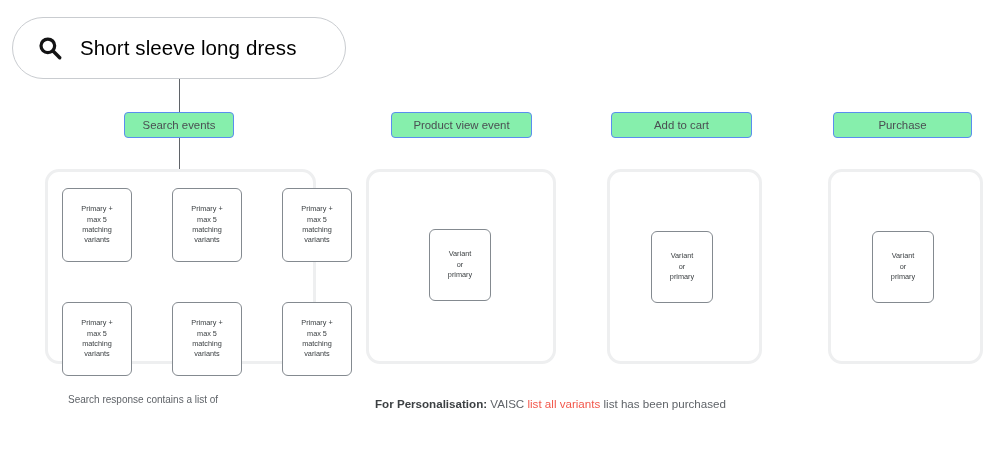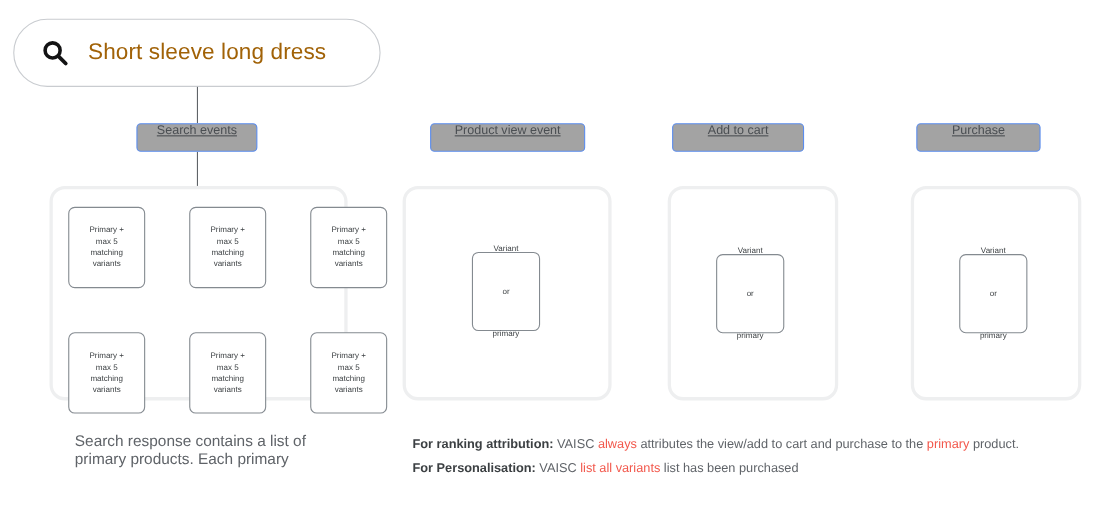--- a/index.html
+++ b/index.html
@@ -35,46 +35,45 @@
   }
   #search-bar .mag {
     width: 26px;
     height: 26px;
     flex: 0 0 auto;
     display: block;
   }
   #search-bar .query {
     margin-left: 17px;
     font-size: 20.5px;
-    color: #a16207;
+    color: #000000;
     letter-spacing: 0.1px;
     white-space: nowrap;
   }
 
   
   .connector {
     background: #5f6368;
     width: 1.3px;
   }
 
   
   .pill {
     box-sizing: border-box;
     height: 26px;
     border: 1.3px solid #5b8dee;
     border-radius: 4px;
-    background: #a3a3a3;
+    background: #86efac;
     display: flex;
-    align-items: flex-start;
+    align-items: center;
     justify-content: center;
     font-size: 11.4px;
     color: #4a4e52;
     z-index: 3;
     white-space: nowrap;
-    text-decoration: underline;
   }
 
   
   .panel {
     box-sizing: border-box;
     border: 3px solid #eeeff0;
     border-radius: 14px;
     background: #ffffff;
   }
 
@@ -104,29 +103,28 @@
     grid-template-columns: repeat(3, 70px);
     grid-template-rows: repeat(2, 74px);
     column-gap: 14px;
     row-gap: 19px;
     gap: 40px;
   }
 
   .variant-card {
     width: 62px;
     height: 72px;
-    gap: 28px;
   }
 
   
   #search-caption {
     left: 68px;
     top: 392px;
     width: 260px;
-    font-size: 14px;
+    font-size: 10px;
     line-height: 16.6px;
     color: #5f6368;
   }
   #search-caption span { display: block; white-space: nowrap; }
 
   #notes {
     left: 375px;
     top: 393px;
     width: 612px;
     font-size: 11.6px;
@@ -150,24 +148,24 @@
 
 <div class="abs connector" style="left:178.5px; top:79px; height:33px;"></div>
 <div class="abs connector" style="left:178.5px; top:138px; height:31px;"></div>
 
 <div class="abs pill" style="left:124px; top:112px; width:110px;">
   <span>Search events</span>
 </div>
 <div class="abs pill" style="left:391px; top:112px; width:141px;">
   <span>Product view event</span>
 </div>
-<div class="abs pill" style="left:611px; top:112px; width:120px;">
+<div class="abs pill" style="left:611px; top:112px; width:141px;">
   <span>Add to cart</span>
 </div>
-<div class="abs pill" style="left:833px; top:112px; width:113px;">
+<div class="abs pill" style="left:833px; top:112px; width:139px;">
   <span>Purchase</span>
 </div>
 
 <div class="abs panel" style="left:45px; top:169px; width:271px; height:195px;"></div>
 
 <div class="abs" id="search-grid">
   <div class="pcard">
     <span>Primary +</span>
     <span>max 5</span>
     <span>matching</span>
@@ -221,19 +219,17 @@
 
 <div class="abs panel" style="left:828px; top:169px; width:155px; height:195px;"></div>
 <div class="abs pcard variant-card" style="left:872px; top:231px;">
   <span>Variant</span>
   <span>or</span>
   <span>primary</span>
 </div>
 
 <div class="abs" id="search-caption">
   <span>Search response contains a list of</span>
-  <span>primary products. Each primary</span>
 </div>
 
 <div class="abs" id="notes">
-  <div class="note-line"><b>For ranking attribution:</b><span> VAISC </span><span class="hl">always</span><span> attributes the view/add to cart and purchase to the </span><span class="hl">primary</span><span> product.</span></div>
   <div class="note-line"><b>For Personalisation:</b><span> VAISC </span><span class="hl">list all variants</span><span> list has been purchased</span></div>
 </div>
 
 </body></html>

